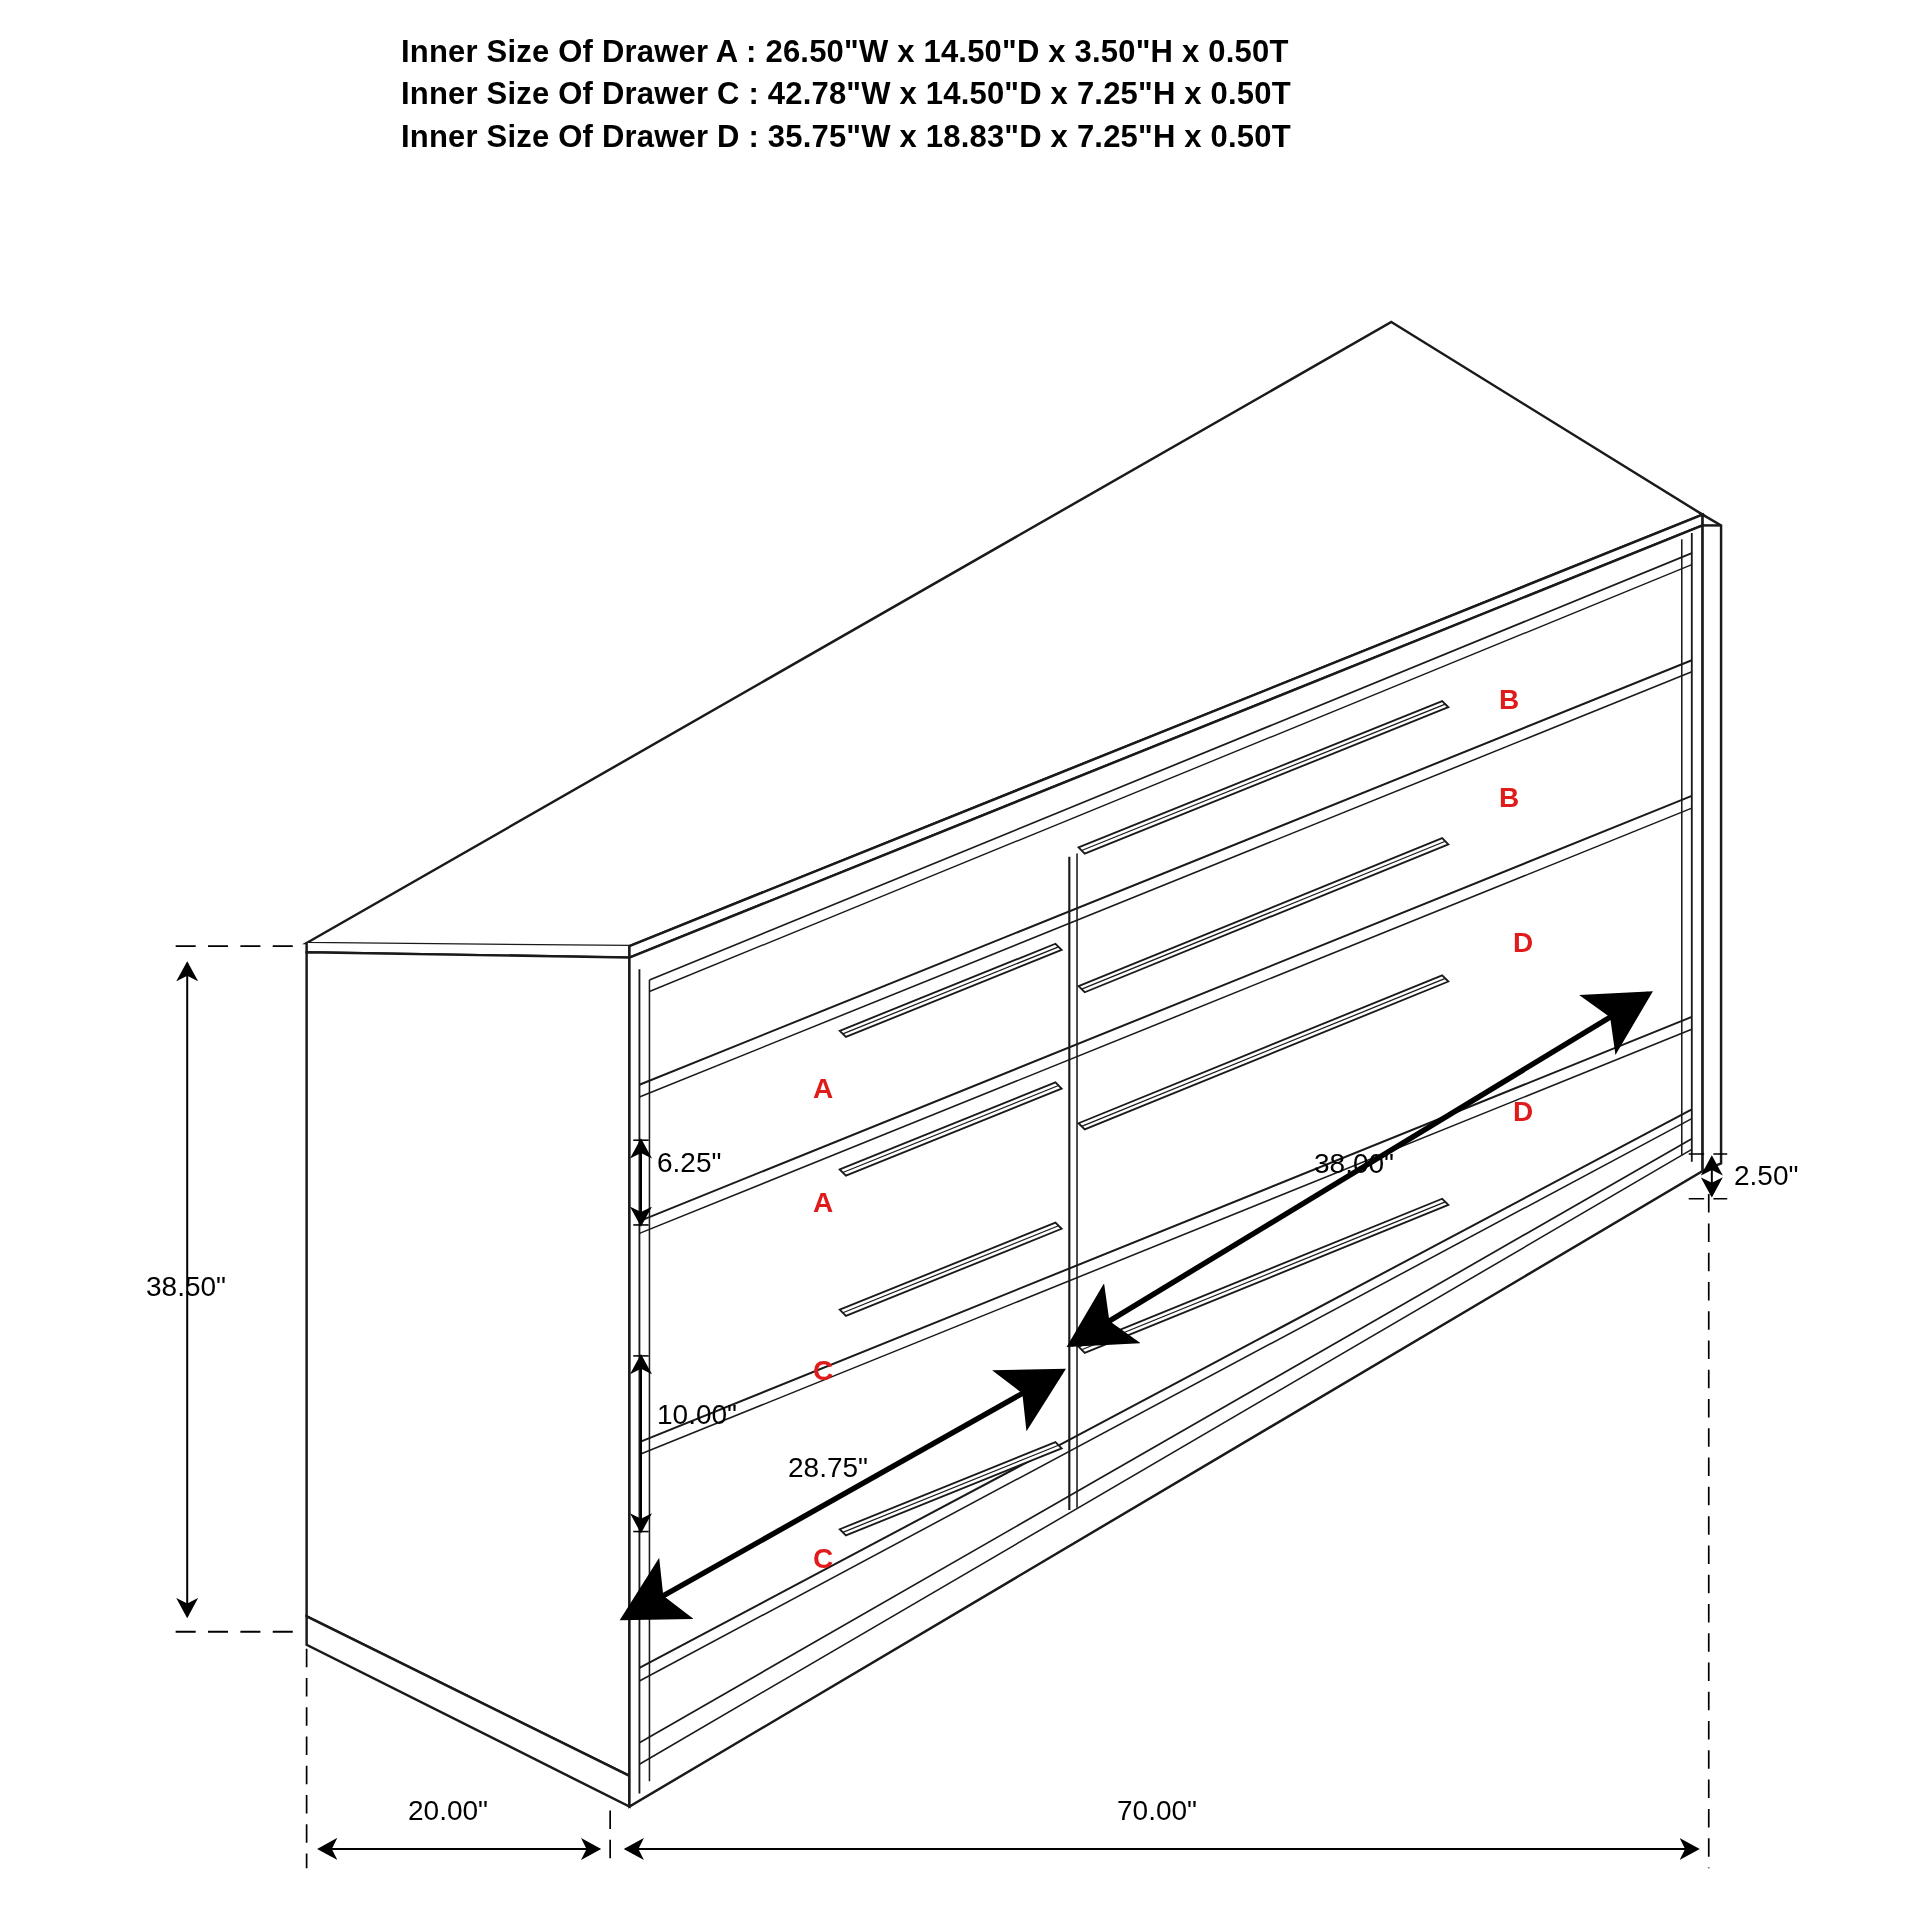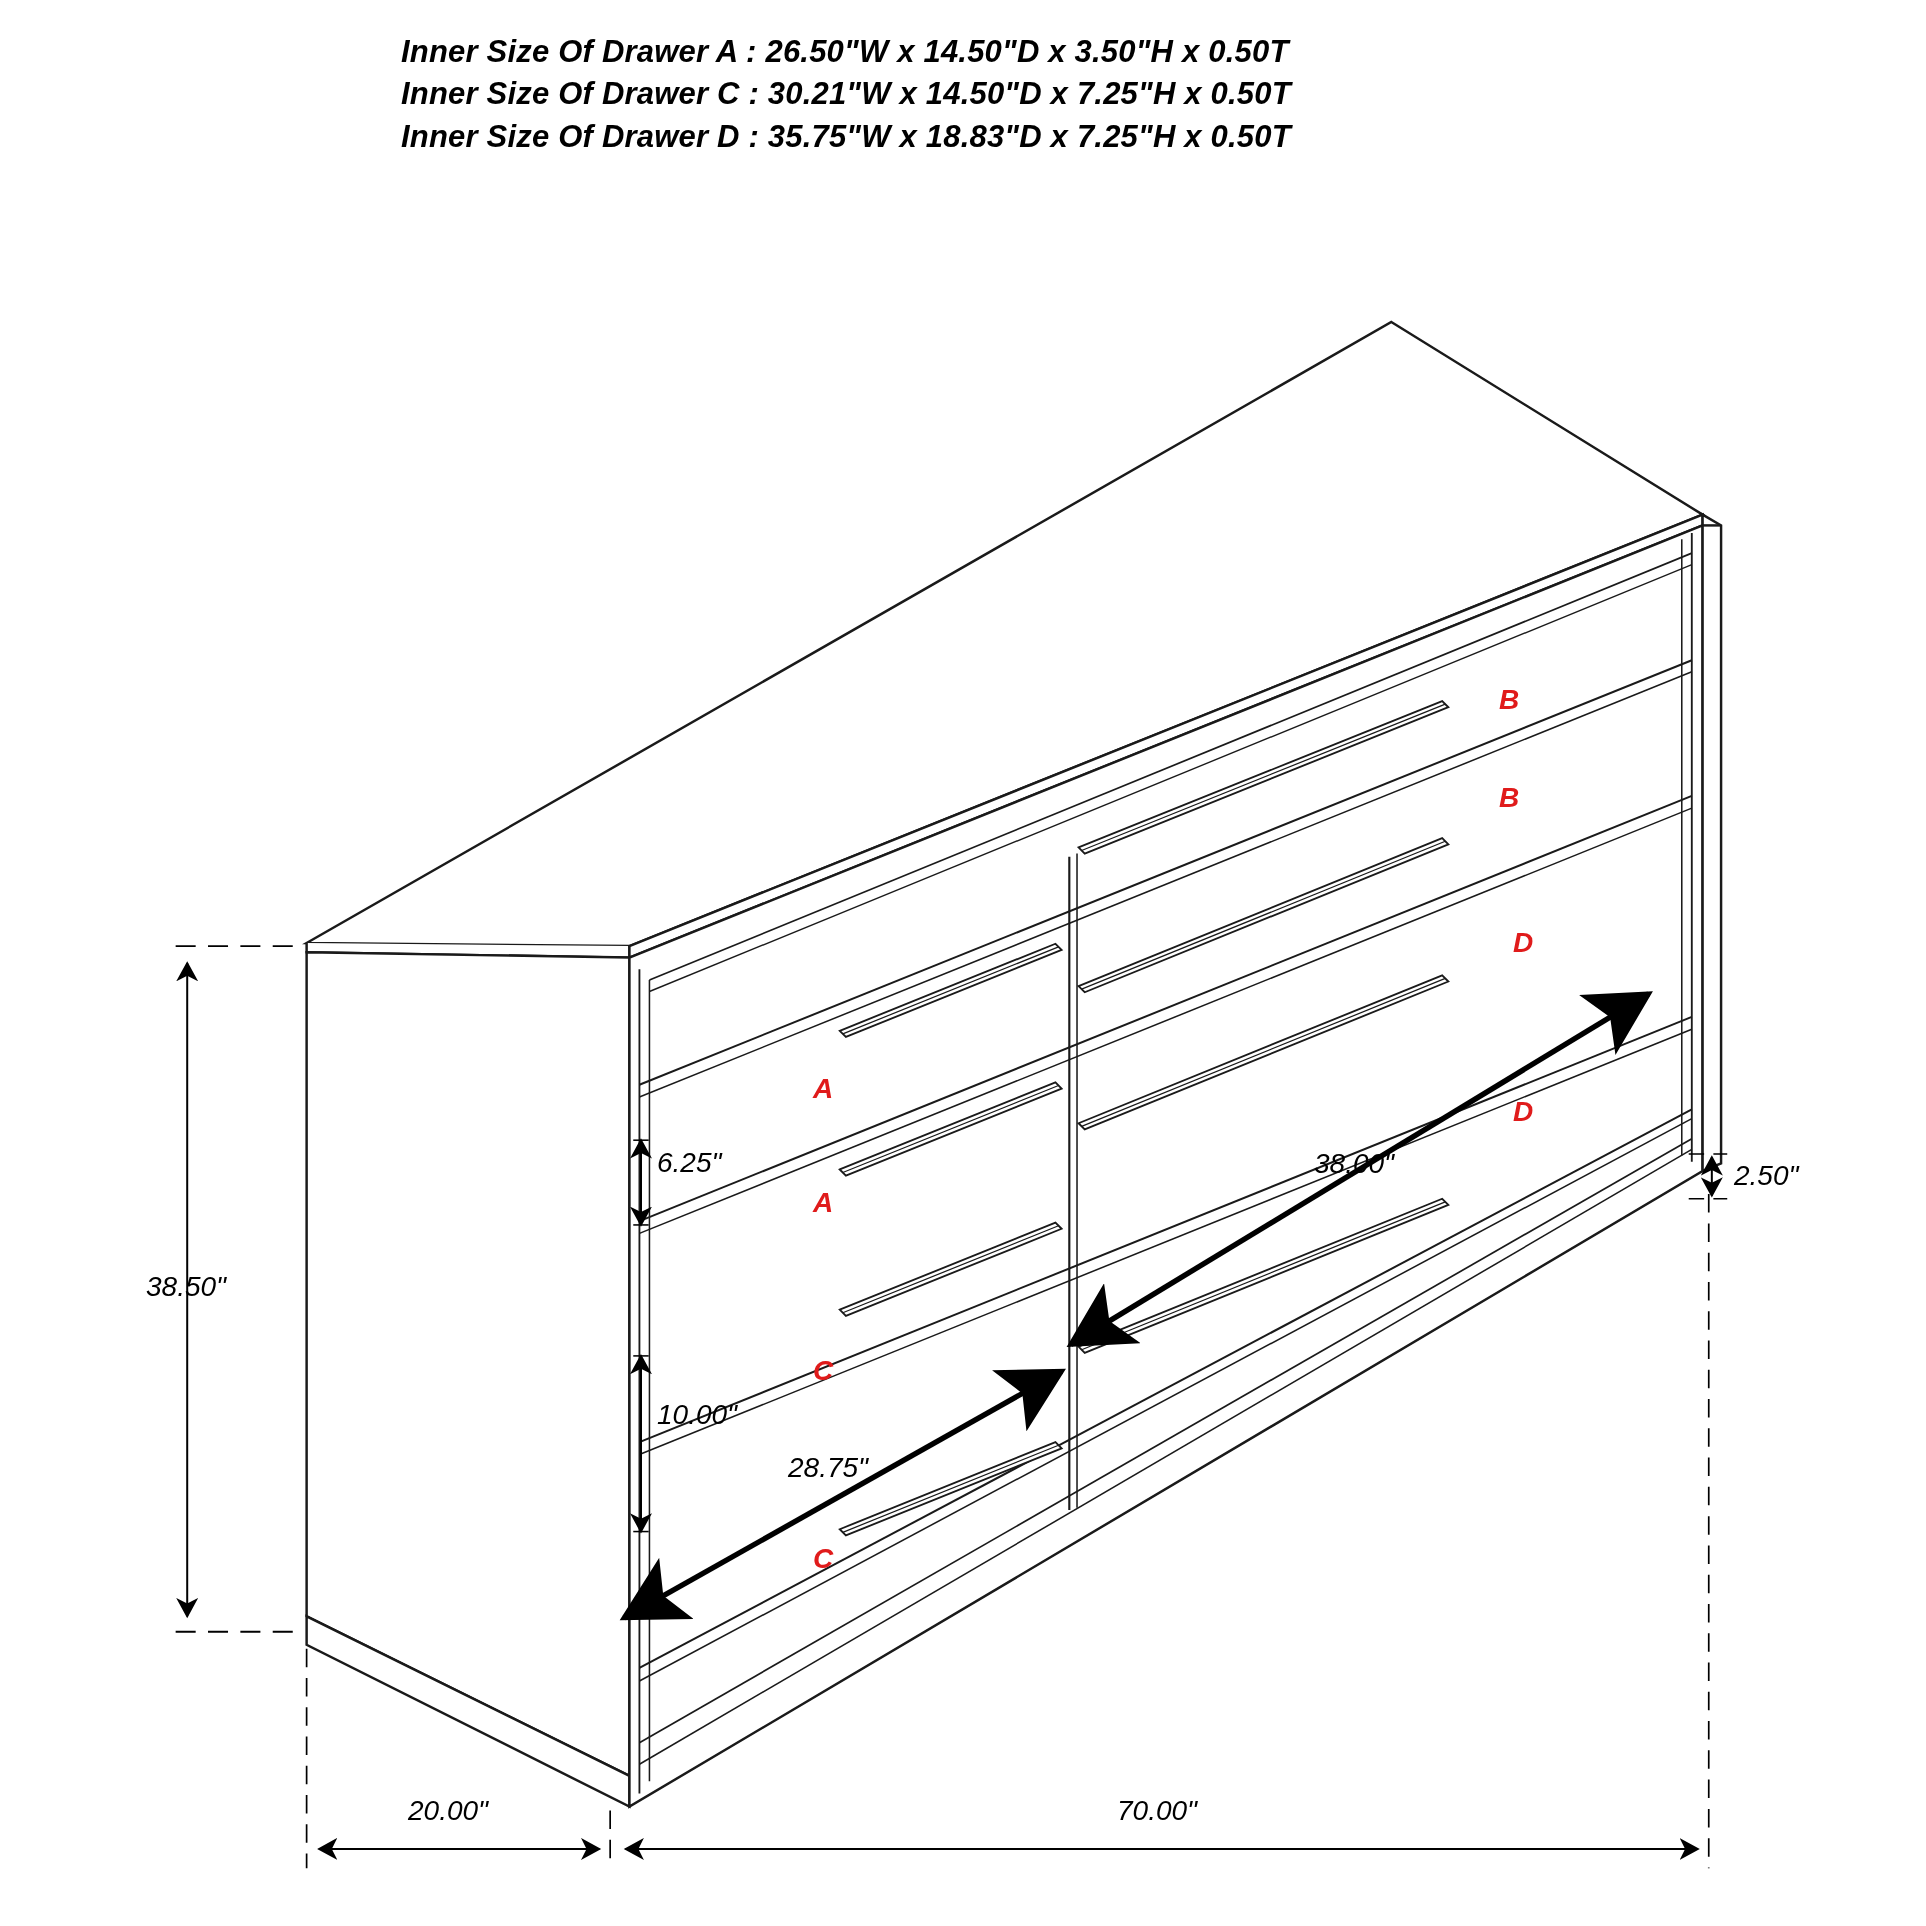--- a/index.html
+++ b/index.html
@@ -10,21 +10,20 @@
   body {
     width: 1926px;
     height: 1926px;
     font-family: "Liberation Sans", sans-serif;
     overflow: hidden;
   }
   #root {
     position: relative;
     width: 1926px;
     height: 1926px;
-    font-style: italic;
   }
   .spec-block {
     position: absolute;
     left: 401px;
     top: 31px;
     font-size: 31px;
     font-weight: bold;
     color: #000000;
     line-height: 1.37;
     letter-spacing: 0.2px;
@@ -53,21 +52,21 @@
     white-space: nowrap;
   }
 </style>
 </head>
 <body>
 
 <div id="root">
 
   <div class="spec-block">
     <span class="spec-line">Inner Size Of Drawer A : 26.50"W x 14.50"D x 3.50"H x 0.50T</span>
-    <span class="spec-line">Inner Size Of Drawer C : 30.21"W x 14.50"D x 7.25"H x 0.50T</span>
+    <span class="spec-line">Inner Size Of Drawer C : 42.78"W x 14.50"D x 7.25"H x 0.50T</span>
     <span class="spec-line">Inner Size Of Drawer D : 35.75"W x 18.83"D x 7.25"H x 0.50T</span>
   </div>
 
   <svg class="diagram" viewBox="0 0 2500 2500">
     <g fill="none" stroke="#1a1a1a" stroke-width="3.2" stroke-linejoin="miter" stroke-linecap="butt">
 
       <path d="M 1802,419 L 1812,415 L 2204,665 L 2204,682 L 792,1240 L 787,1232 L 397,1233 L 397,1222 Z" stroke="none" fill="#ffffff"></path>
 
       <path d="M 1806,418 L 2210,668 L 817,1228 L 398,1224 Z" fill="#ffffff" stroke="#1a1a1a"></path>
 

